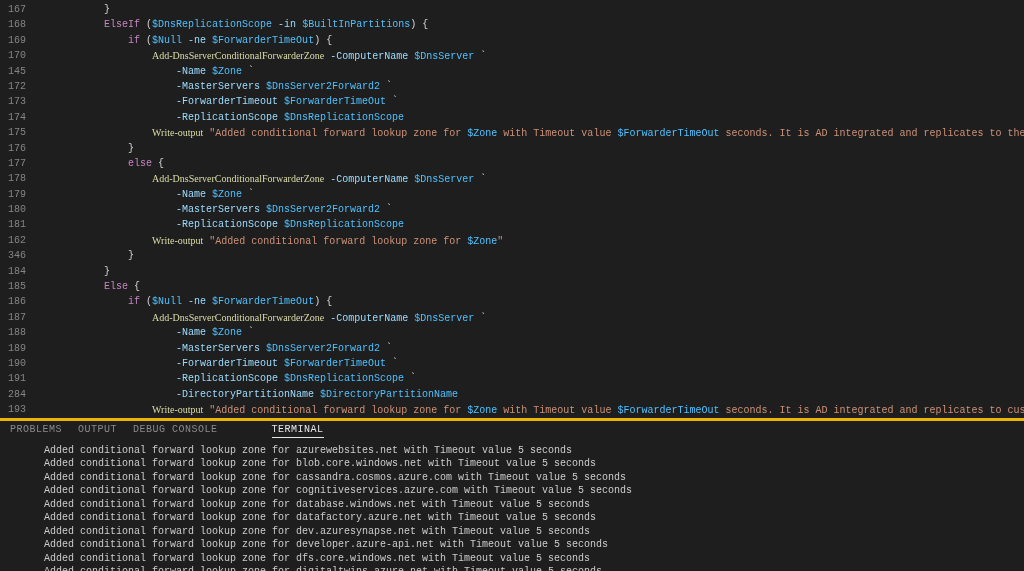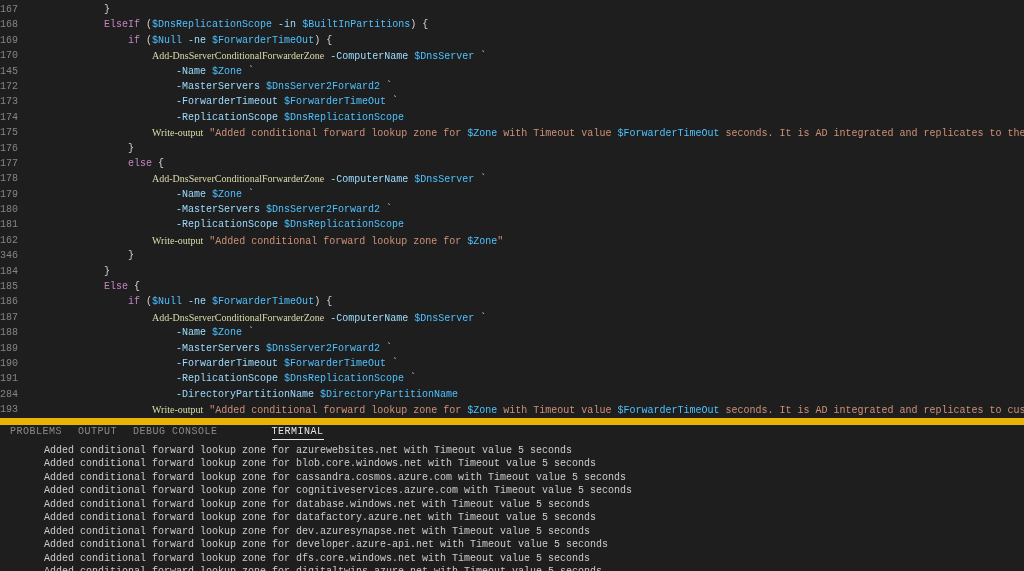--- a/index.html
+++ b/index.html
@@ -17,21 +17,21 @@
   }
   .editor {
     flex:0 0 auto;
     overflow:hidden;
     background:#1e1e1e;
     padding-top:2px;
     display:flex;
   }
   .gutter {
     flex:0 0 32px;
-    text-align:left;
+    text-align:right;
     color:#858585;
     padding-right:6px;
     user-select:none;
     font-size:10px;
   }
   .gutter div { height:15.4px; line-height:15.4px; }
   .code {
     flex:1;
     white-space:pre;
     font-size:10px;
@@ -39,21 +39,21 @@
   .code .row { height:15.4px; line-height:15.4px; }
   .kw   { color:#c586c0; }
   .cmd  { color:#dcdcaa;font-family:Liberation Serif, serif; }
   .arg  { color:#9cdcfe; }
   .var  { color:#4fc1ff;margin-top:29px; }
   .str  { color:#ce9178; }
   .pun  { color:#d4d4d4; }
 
   .panel-tabs {
     display:flex;
-    border-top:7px solid #eab308;
+    border-top:3px solid #eab308;
     background:#1e1e1e;
     font-size:10px;
     padding-left:10px;
     height:22px;
     align-items:center;
     gap:16px;
   }
   .panel-tabs span {
     color:#8a8a8a;
     text-transform:uppercase;

